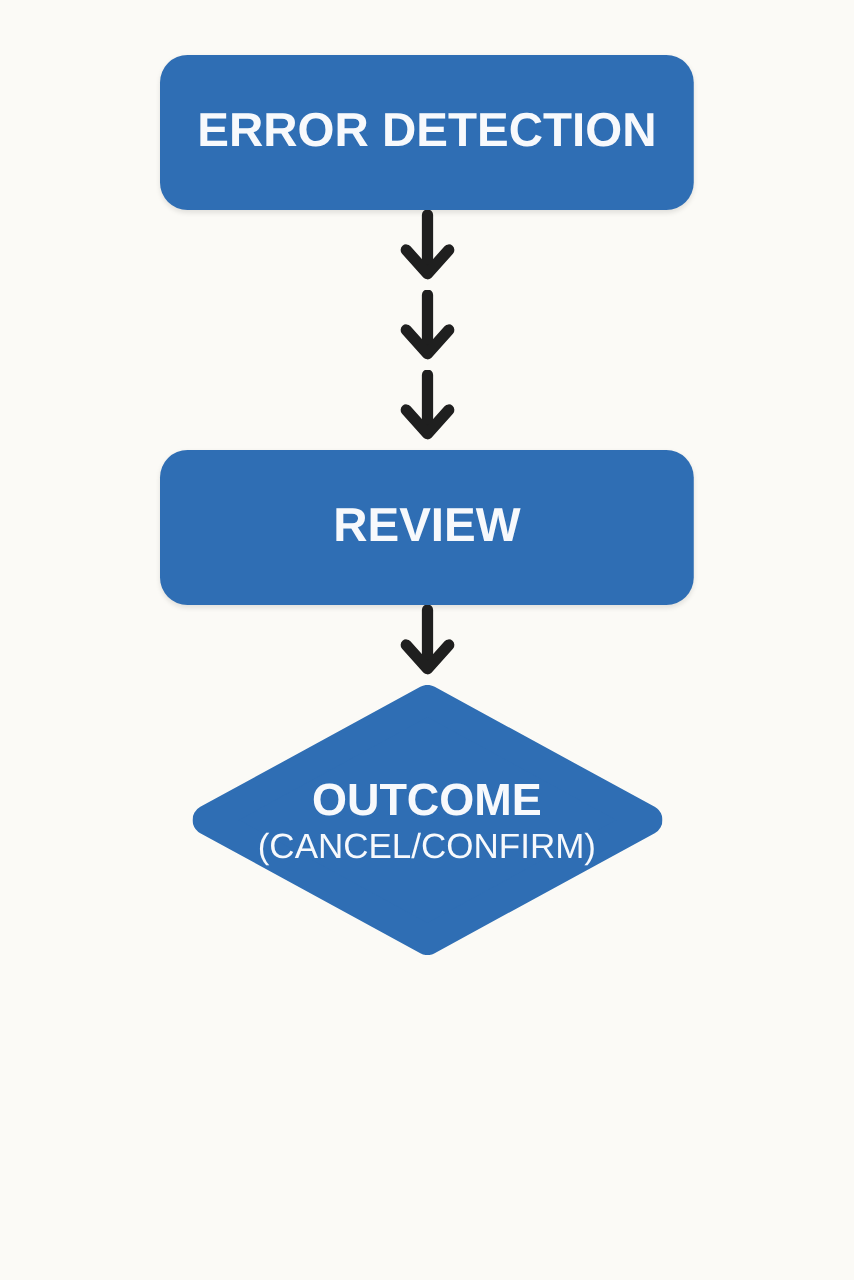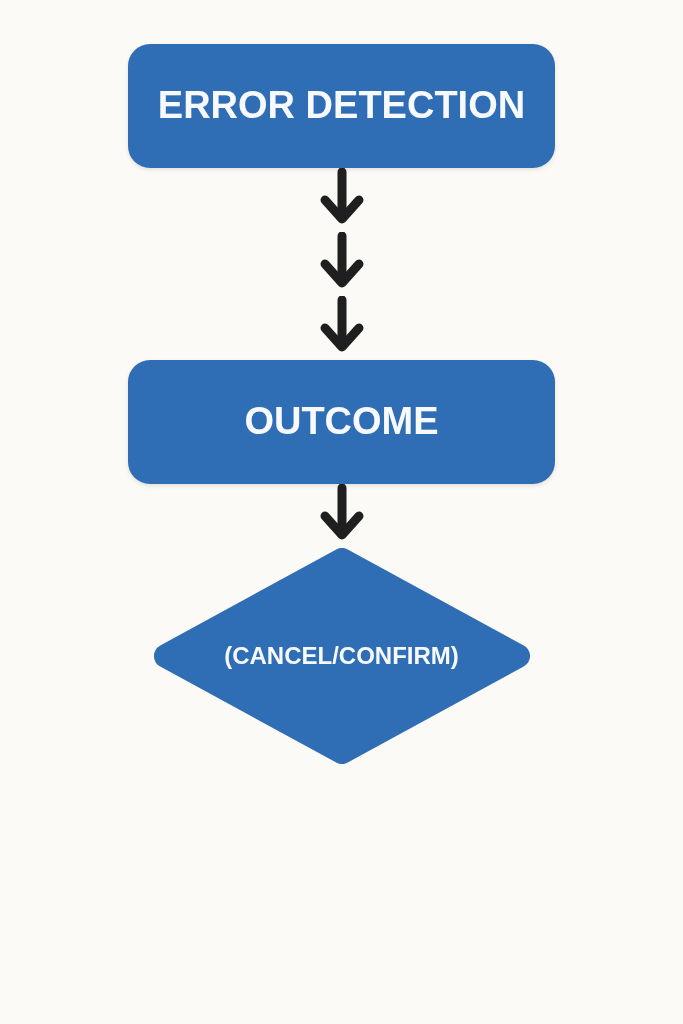--- a/index.html
+++ b/index.html
@@ -80,22 +80,22 @@
   }
   .diamond-title {
     color: var(--label-white);
     font-weight: 700;
     font-size: 36px;
     line-height: 1.15;
     white-space: nowrap;
   }
   .diamond-subtitle {
     color: var(--label-white);
-    font-weight: 700;
-    font-size: 24px;
+    font-weight: 400;
+    font-size: 28px;
     line-height: 1.15;
     white-space: nowrap;
   }
 </style>
 </head>
 <body>
 
 <div class="flowchart">
 
   <div class="node rect">
@@ -113,30 +113,31 @@
     <polyline points="13,32 30,51 47,32"></polyline>
   </svg>
 
 
   <svg class="arrow" viewBox="0 0 60 64" aria-hidden="true">
     <line x1="30" y1="4" x2="30" y2="44"></line>
     <polyline points="13,32 30,51 47,32"></polyline>
   </svg>
 
   <div class="node rect">
-    <span class="node-label">OUTCOME</span>
+    <span class="node-label">REVIEW</span>
   </div>
 
   <svg class="arrow" viewBox="0 0 60 64" aria-hidden="true">
     <line x1="30" y1="4" x2="30" y2="44"></line>
     <polyline points="13,32 30,51 47,32"></polyline>
   </svg>
 
   <div class="diamond-wrap">
     <svg viewBox="0 0 376 216" aria-hidden="true">
       <polygon class="diamond-shape" points="12,108 188,12 364,108 188,204"></polygon>
     </svg>
     <div class="diamond-text">
+      <span class="diamond-title">OUTCOME</span>
       <span class="diamond-subtitle">(CANCEL/CONFIRM)</span>
     </div>
   </div>
 
 </div>
 
 </body></html>

